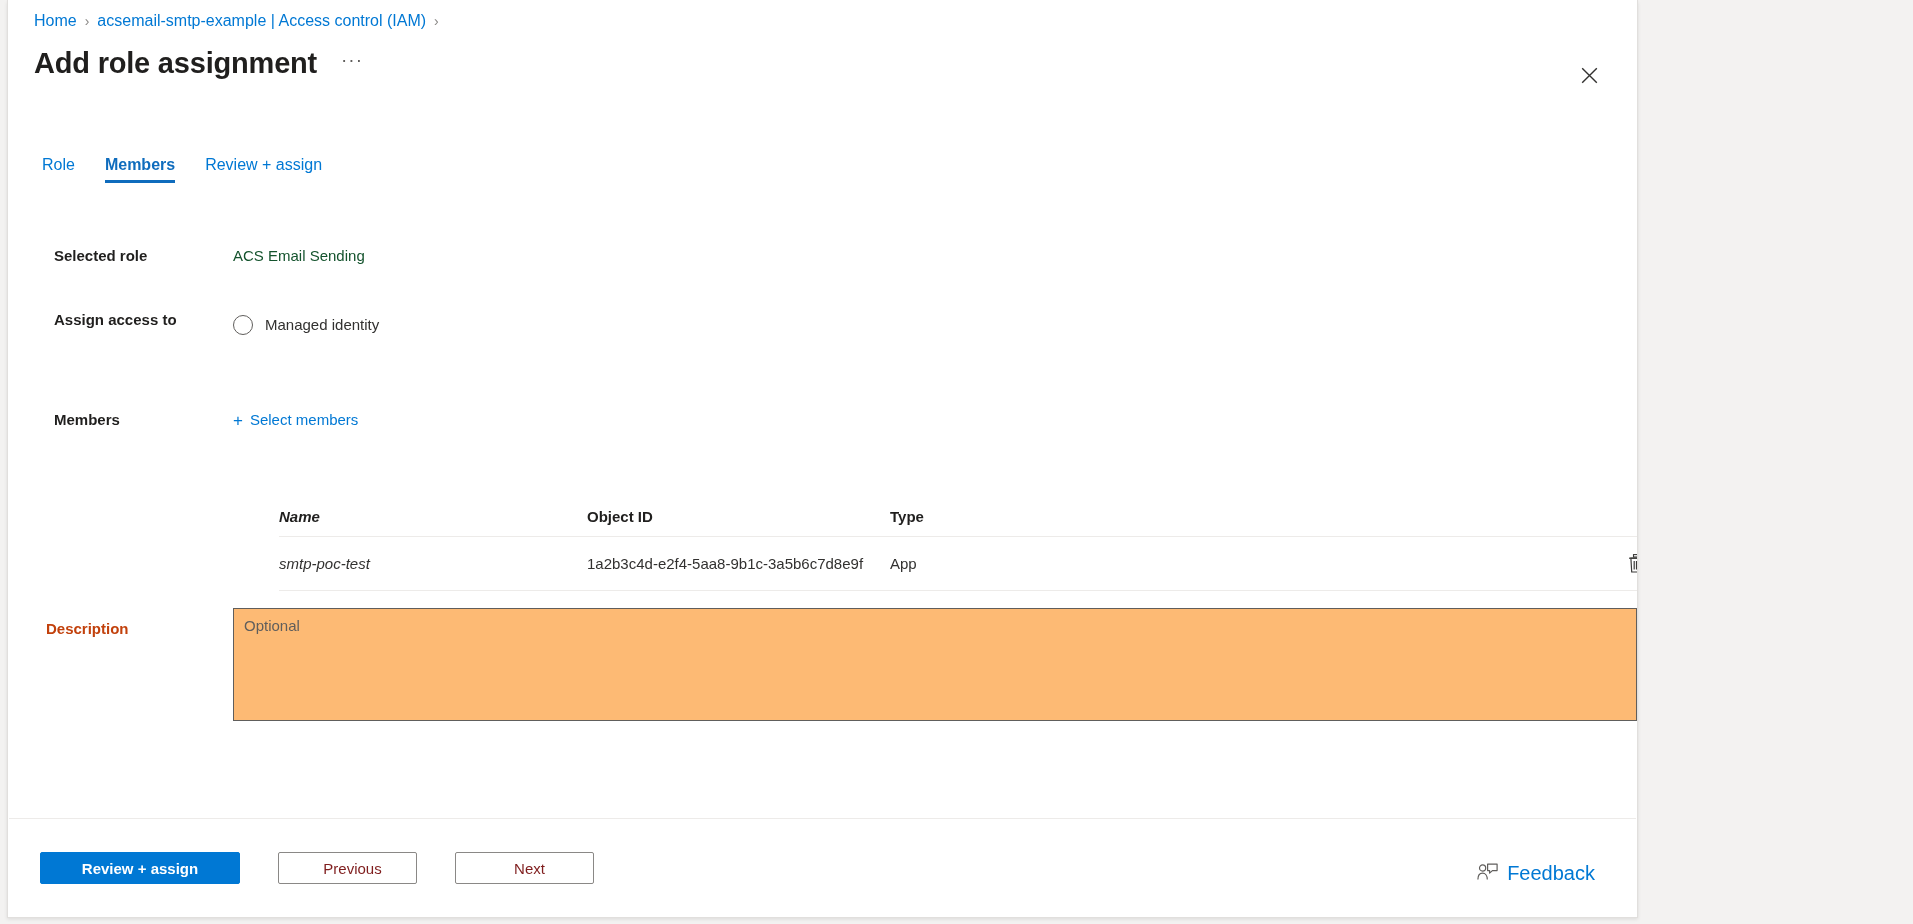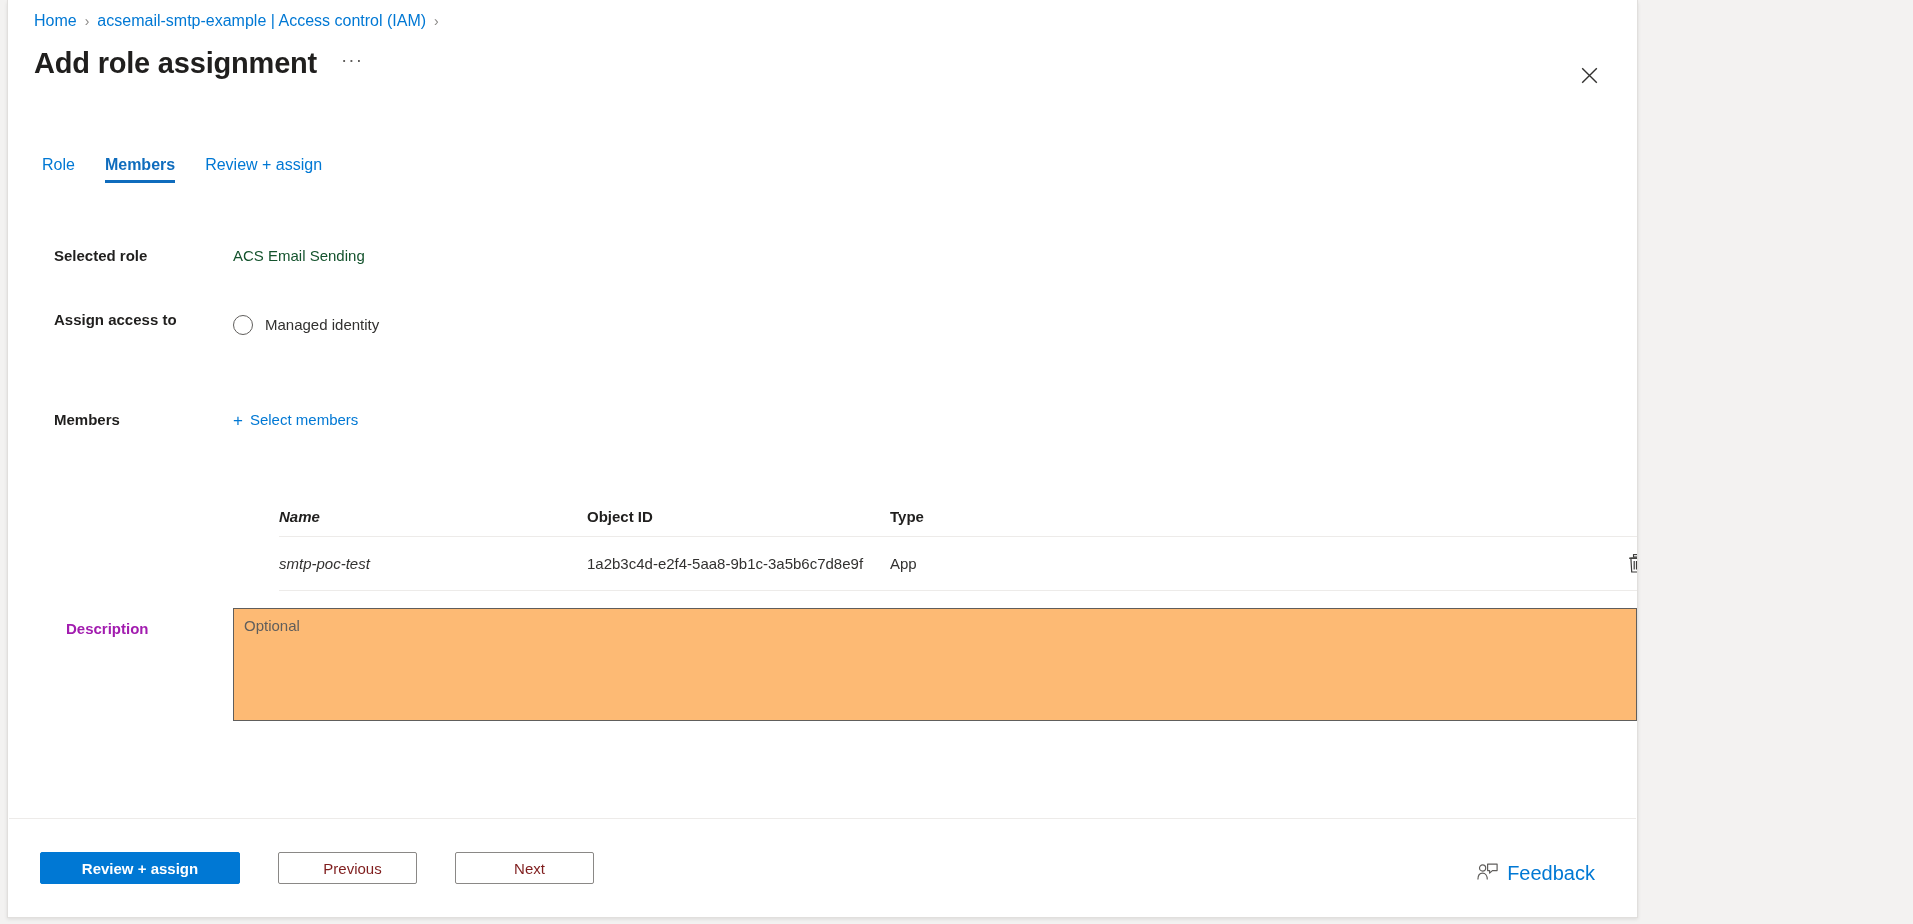--- a/index.html
+++ b/index.html
@@ -258,25 +258,25 @@
   .desc-row {
     position: absolute;
     left: 0;
     top: 608px;
     right: 0;
     display: flex;
     align-items: flex-start;
   }
   .desc-label {
     width: 225px;
-    padding-left: 58px;
+    padding-left: 38px;
     box-sizing: border-box;
     font-size: 15px;
     font-weight: 700;
-    color: #a21caf;
+    color: #c2410c;
     line-height: 22px;
     padding-top: 10px;
     flex: none;
   }
   .desc-box {
     width: 1501px;
     height: 113px;
     border: 1px solid #605e5c;
     box-sizing: border-box;
     padding: 8px 10px;

